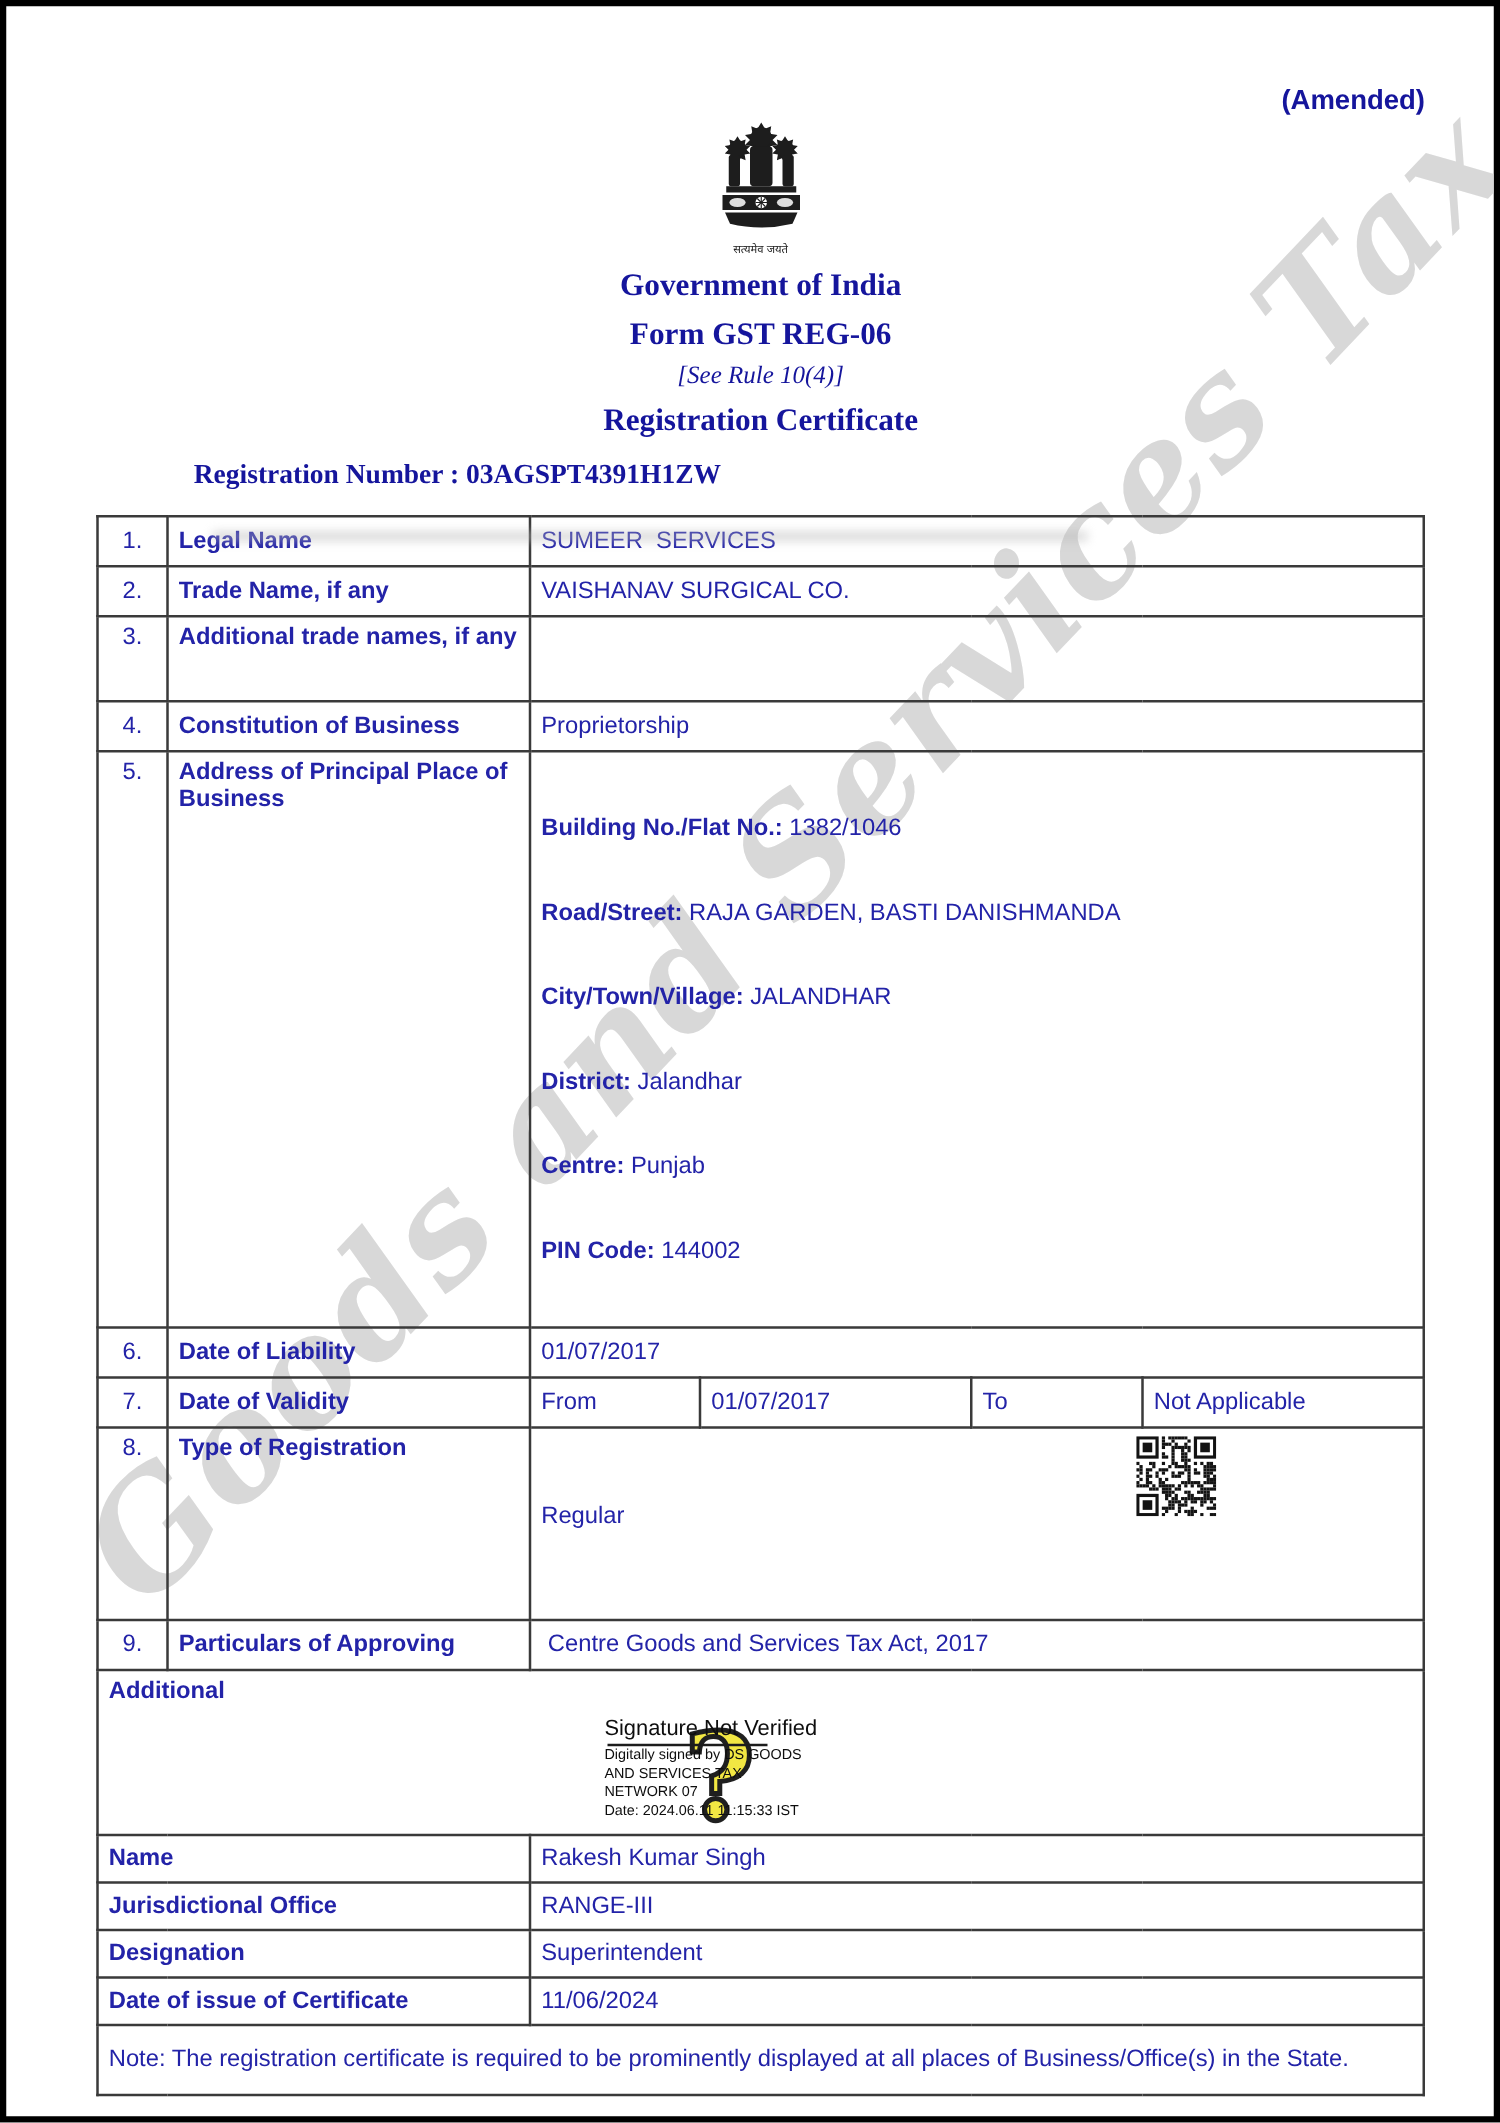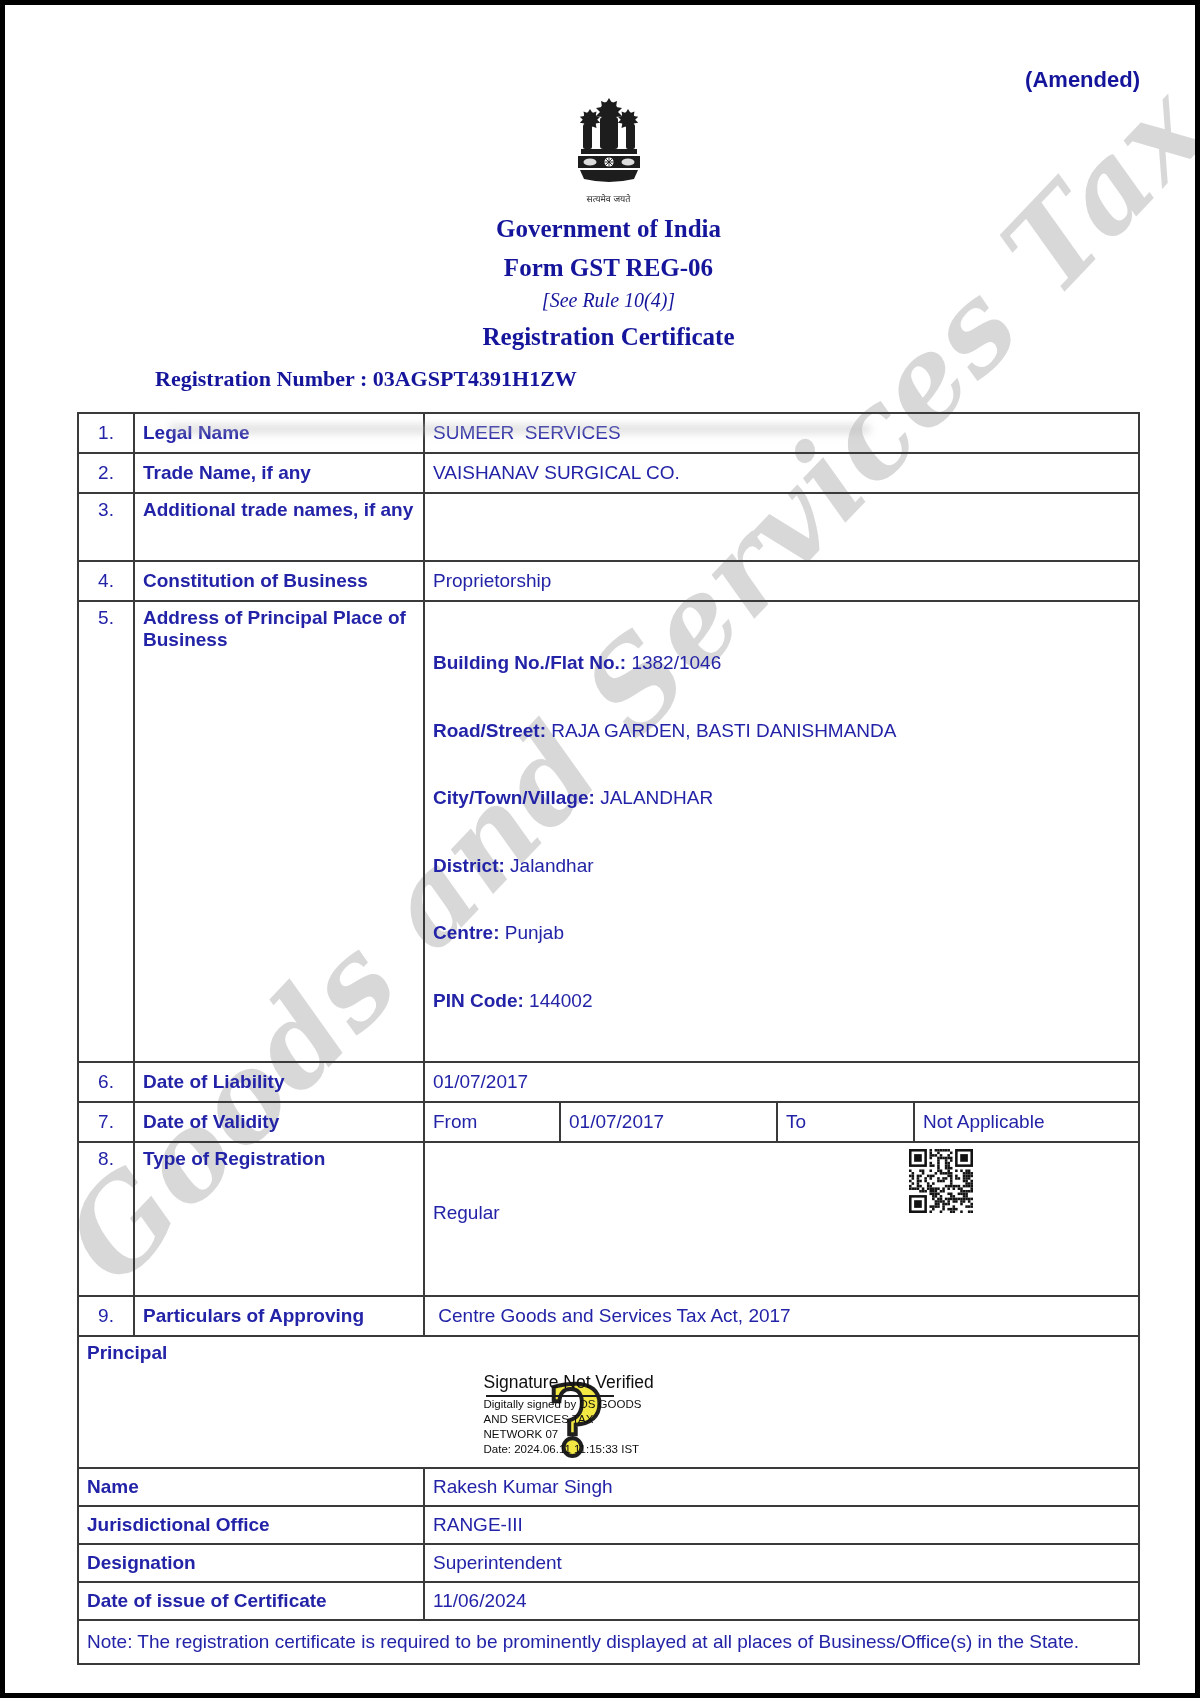--- a/index.html
+++ b/index.html
@@ -27,21 +27,21 @@
   .blur-strip{position:absolute;left:165px;top:420px;width:700px;height:8px;
     background:#b9b9b9;filter:blur(4px);opacity:.5;}
   table.cert{width:1063px;border-collapse:collapse;table-layout:fixed;margin-top:20px;background:transparent;}
   table.cert td{border:2px solid var(--bord,#3a3a3a);font-size:19px;padding:5px 8px;
     vertical-align:middle;background:transparent;color:var(--blue,#2323a8);word-wrap:break-word;}
   td.num{text-align:center;}
   td.lbl{font-weight:bold;}
   td.val{white-space:pre-wrap;}
   tr.r-std{height:40px;} tr.r-3{height:68px;} tr.r-5{height:330px;}
   tr.r-8{height:88px;} tr.r-9{height:40px;} tr.r-sig{height:132px;}
-  tr.r-off{height:38px;padding-left:31px;} tr.r-note{height:44px;}
+  tr.r-off{height:38px;padding-left:31px;} tr.r-note{height:56px;}
   .top{vertical-align:top !important;}
   .addr div{line-height:1.24;}
   .addr .al{font-weight:bold;}
   .qr-wrap{position:absolute;left:484px;top:6px;width:64px;height:64px;}
   .regular-val{padding-top:10px;display:block;}
   .cell-rel{position:relative;}
   .sig-label{font-weight:bold;font-size:19px;}
   .sigblock{width:250px;margin:8px auto 0;position:relative;text-align:left;}
   .qmark{position:absolute;left:64px;top:2px;font-size:96px;line-height:1;font-weight:bold;
     font-family:"DejaVu Serif",serif;color:var(--qy,#f2e743);-webkit-text-stroke:4px #1f1f1f;z-index:0;}
@@ -391,21 +391,21 @@
               </svg>
         </td>
       </tr>
       <tr class="r-9">
         <td class="num">9.</td>
         <td class="lbl">Particulars of Approving</td>
         <td class="val" colspan="4"> Centre Goods and Services Tax Act, 2017</td>
       </tr>
       <tr class="r-sig">
         <td colspan="6" class="top cell-rel">
-          <div class="sig-label">Principal</div>
+          <div class="sig-label">Additional</div>
           <div class="sigblock">
             <span class="qmark">?</span>
             <div class="snv">Signature Not Verified</div>
             <div class="sig-underline"></div>
             <div class="sigsmall first">Digitally signed by DS GOODS</div>
             <div class="sigsmall">AND SERVICES TAX</div>
             <div class="sigsmall">NETWORK 07</div>
             <div class="sigsmall">Date: 2024.06.11 11:15:33 IST</div>
           </div>
         </td>

